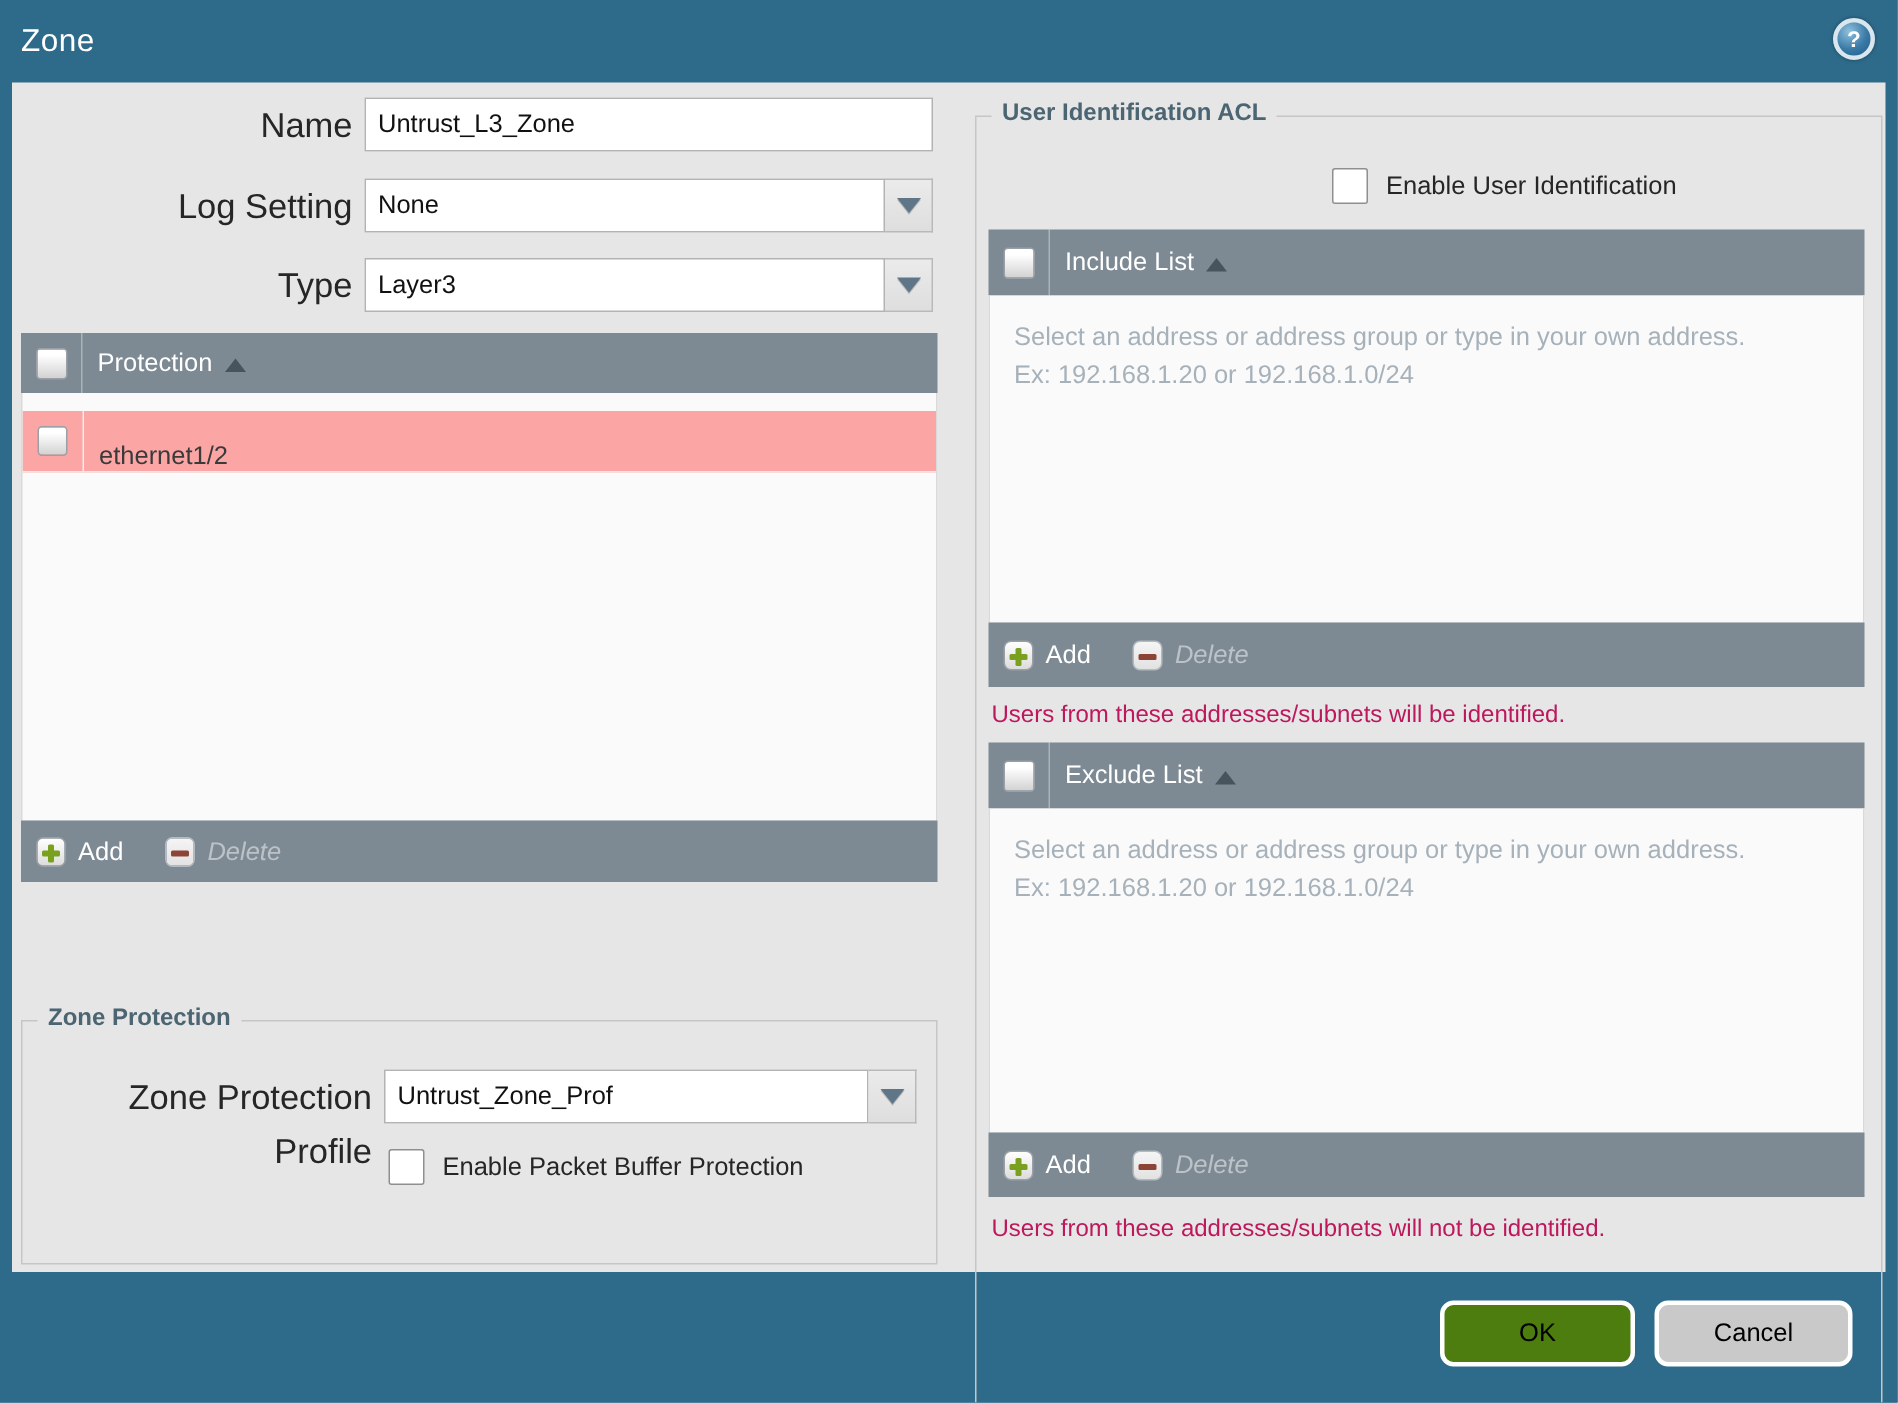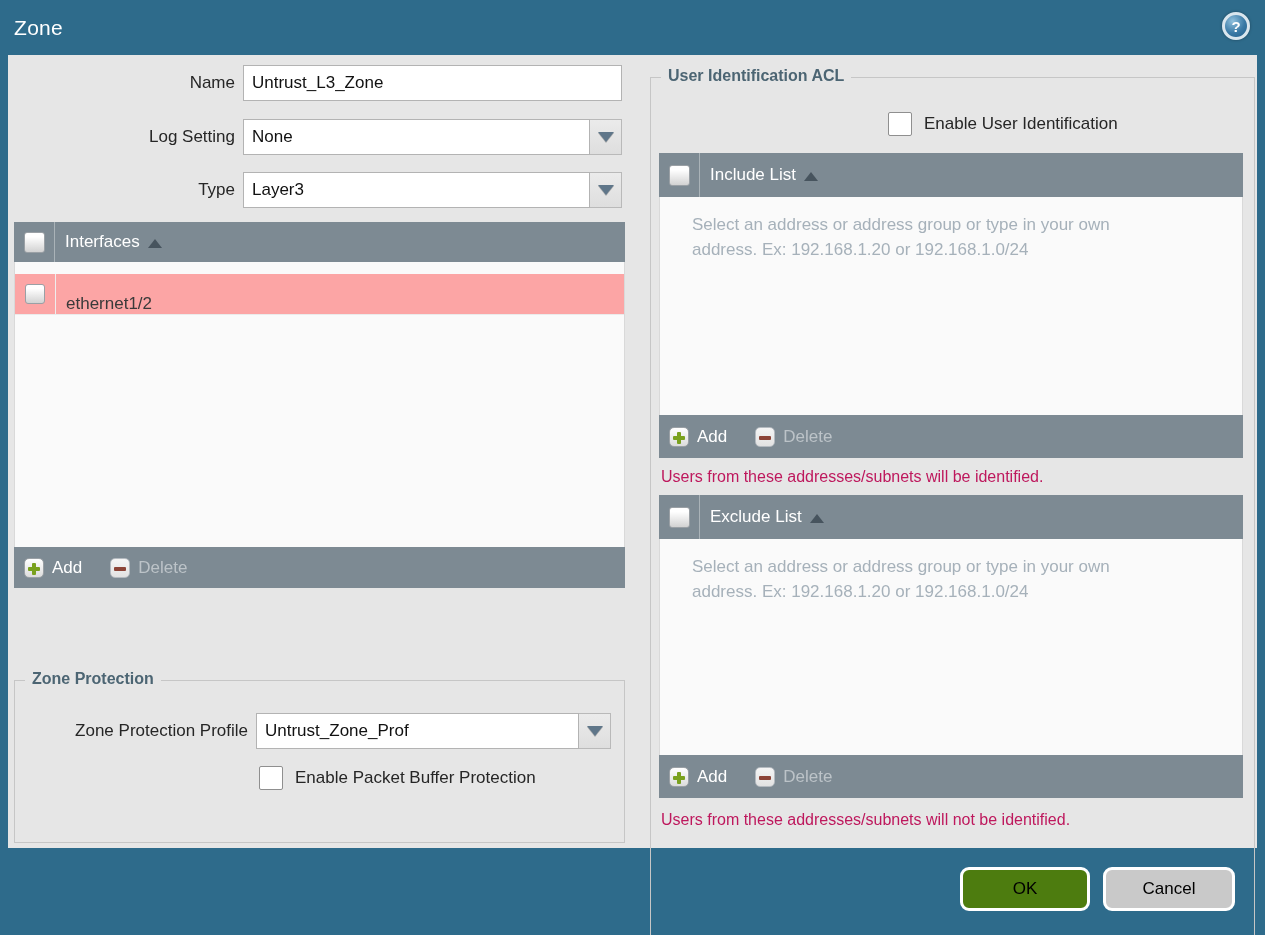--- a/index.html
+++ b/index.html
@@ -13,21 +13,21 @@
     background:radial-gradient(circle at 35% 28%,#8fc0dd,#3a7aa6 55%,#1f5c88);
     border:3px solid #d9e6ee;display:flex;align-items:center;justify-content:center;
     color:#fff;font-size:15px;font-weight:bold;cursor:pointer;box-shadow:0 0 3px rgba(0,0,0,.35);}
 
   
   .dialog{position:absolute;left:8px;top:55px;width:1249px;height:793px;background:#e6e6e6;}
 
   
   .form-row{position:absolute;height:36px;}
   .form-label{position:absolute;left:0;top:0;width:227px;height:36px;line-height:36px;
-    text-align:right;font-size:17px;color:#262626;}
+    text-align:right;font-size:23px;color:#262626;}
   .field{position:absolute;left:235px;top:0;height:36px;display:flex;}
   .text-input{height:36px;border:1px solid #b3b3b3;background:#fff;font-size:17px;color:#111;
     padding:0 8px;outline:none;}
   .combo-btn{width:32px;height:36px;background:linear-gradient(180deg,#ebebeb,#dedede);
     border:1px solid #b9b9b9;border-left:none;display:flex;align-items:center;justify-content:center;cursor:pointer;}
   .tri-down{width:0;height:0;border-left:8px solid transparent;border-right:8px solid transparent;
     border-top:10px solid #5f7689;filter:drop-shadow(0 1px 0 rgba(0,0,0,.25));}
 
   
   .panel{position:absolute;}
@@ -45,38 +45,38 @@
   .panel.interfaces .panel-footer{height:41px;}
 
   
   .checkbox{width:24px;height:24px;background:#ffffff;border:1px solid #8f8f8f;border-radius:2px;cursor:pointer;}
   .checkbox.small{width:21px;height:21px;border-radius:3px;border:1px solid #9aa0a5;
     background:linear-gradient(180deg,#ffffff 20%,#d2d2d2);}
   .cb-label{font-size:17px;color:#262626;margin-left:12px;line-height:24px;}
 
   
   .tool-group{display:flex;align-items:center;cursor:pointer;}
-  .tool-group.disabled{cursor:default;}
+  .tool-group.disabled{cursor:default;font-style:italic;}
   .icon-box{width:20px;height:20px;border-radius:5px;border:1px solid #9aa0a5;
     background:linear-gradient(180deg,#ffffff,#dcdcdc);position:relative;flex:0 0 auto;}
   .icon-plus::before,.icon-plus::after{content:"";position:absolute;background:#7aa11e;border-radius:1px;}
   .icon-plus::before{left:3px;top:8px;width:12px;height:4px;}
   .icon-plus::after{left:7px;top:4px;width:4px;height:12px;}
   .icon-minus{background:linear-gradient(180deg,#f5f5f5,#e2e2e2);border-color:#b4bac0;}
   .icon-minus::before{content:"";position:absolute;left:3px;top:8px;width:12px;height:4px;background:#8c4437;border-radius:1px;}
   .tool-label{color:#ffffff;font-size:17px;margin-left:8px;}
   .tool-label.disabled{color:#bcc3c8;}
   .tool-gap{width:28px;}
 
   
   .fieldset{position:absolute;border:1px solid #c6c6c6;}
   .legend{position:absolute;top:-11px;left:10px;background:#e6e6e6;padding:0 7px;
     font-size:16px;font-weight:bold;color:#4c6573;}
 
-  .placeholder{padding:16px 32px;font-size:17px;line-height:1.45;color:#a6b1ba;max-width:540px;}
+  .placeholder{padding:16px 16px;font-size:17px;line-height:1.45;color:#a6b1ba;max-width:540px;}
   .caption{position:absolute;font-size:16px;color:#be185d;}
 
   
   .btn{position:absolute;top:867px;height:44px;border:3px solid #ffffff;border-radius:9px;
     font-size:17px;color:#000;display:flex;align-items:center;justify-content:center;cursor:pointer;}
   .btn-ok{left:960px;width:130px;background:#4d7c0f;}
   .btn-cancel{left:1103px;width:132px;background:#c9c9c9;}
 </style>
 </head>
 <body>
@@ -115,21 +115,21 @@
           <span class="tri-down"></span>
         </div>
       </div>
     </div>
 
     <div class="panel interfaces" style="left:6px;top:167px;width:611px;height:366px;">
       <div class="panel-header">
         <div class="cb-cell">
           <div class="checkbox small"></div>
         </div>
-        <span class="panel-header-label">Interfaces</span>
+        <span class="panel-header-label">Protection</span>
         <span class="sort-asc"></span>
       </div>
       <div class="panel-body" style="height:285px;">
         <div class="table-row">
           <div class="cb-cell">
             <div class="checkbox small" style="width:20px;height:20px;"></div>
           </div>
           <span class="row-text">ethernet1/2</span>
         </div>
       </div>

